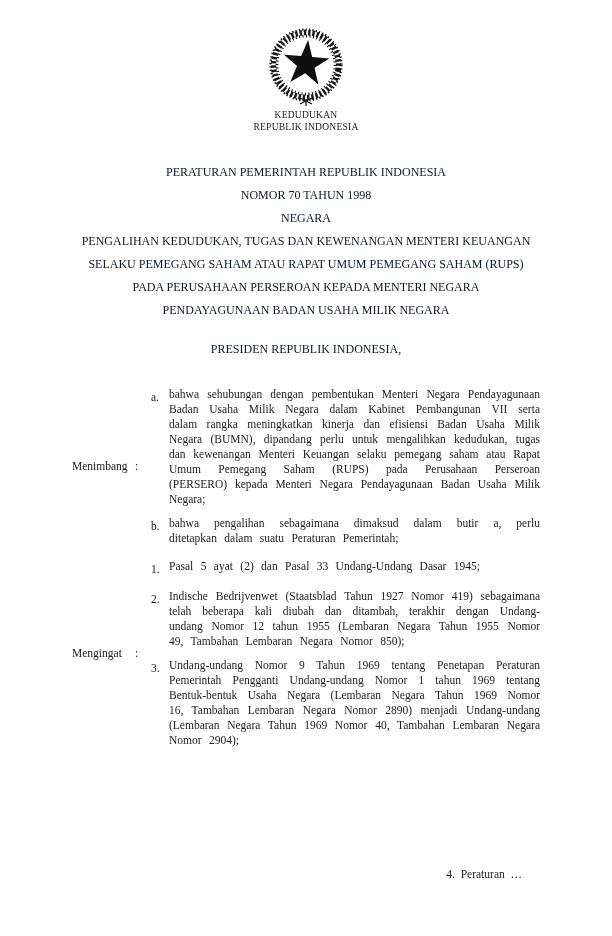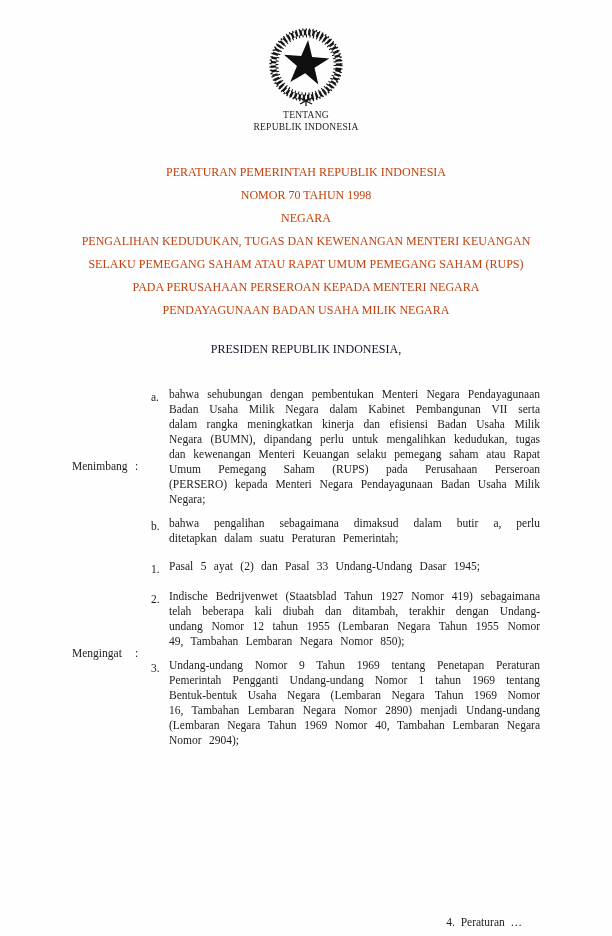--- a/index.html
+++ b/index.html
@@ -15,41 +15,41 @@
     background: #fefefe;
     overflow: hidden;
   }
 
   
   .letterhead { padding-top: 26px; text-align: center; }
   .seal { display: block; margin: 0 auto 2px auto; }
   .lh-line { font-size: 9.5px; line-height: 11.5px; letter-spacing: 0.25px; color: #1b1b1b; }
 
   
-  .doc-title { margin-top: 28px; text-align: center; font-size: 12px; line-height: 23px; color: #c2410c; }
+  .doc-title { margin-top: 28px; text-align: center; font-size: 12px; line-height: 23px; color: #0f172a; }
   .doc-title .t-line { white-space: nowrap; }
 
   
   .salutation { margin-top: 19px; text-align: center; font-size: 12px; line-height: 16px; color: #0f172a; }
 
   
   .preamble { margin: 30px 72px 0 72px; font-size: 11.5px; color: #1c1c1c; }
   .clause { display: flex; align-items: center; }
   .clause + .clause { margin-top: 13px; }
   .clause-label { width: 63px; line-height: 21px; flex-shrink: 0; }
   .clause-colon { width: 16px; line-height: 21px; flex-shrink: 0; }
   .clause-items { flex: 1; min-width: 0; }
   .item { display: flex; align-items: flex-start; }
   .item + .item { margin-top: 9px; }
   .item-marker { width: 18px; line-height: 21px; flex-shrink: 0; }
   .item-text { flex: 1; text-align: justify; line-height: 15px; word-spacing: 4.5px; }
 
   
   .catchword {
-    position: absolute; top: 914px; right: 90px;
+    position: absolute; top: 866px; right: 90px;
     font-size: 11.5px; line-height: 16px;
     white-space: pre; color: #1c1c1c;
   }
 </style>
 </head>
 <body>
 
 <div class="page">
 
   <header class="letterhead">
@@ -59,21 +59,21 @@
         <circle cx="43" cy="39" r="32.5" stroke-width="5.5" stroke-dasharray="2.4 1.9" transform="rotate(8 43 39)"></circle>
         <circle cx="43" cy="39" r="29" stroke-width="2.8" stroke-dasharray="1.1 2.4" transform="rotate(-14 43 39)"></circle>
       </g>
       <polygon fill="#0f0f0f" transform="rotate(5 43 38)" points="43,14 48.5,30.5 65.8,30.6 51.8,40.9 57.1,57.4 43,47.3 28.9,57.4 34.2,40.9 20.2,30.6 37.5,30.5"></polygon>
       <g stroke="#161616" stroke-width="1.3" fill="none">
         <path d="M37 72 L49 78"></path>
         <path d="M49 72 L37 78"></path>
         <path d="M43 73 l0 7"></path>
       </g>
     </svg>
-    <div class="lh-line">TENTANG</div>
+    <div class="lh-line">KEDUDUKAN</div>
     <div class="lh-line">REPUBLIK INDONESIA</div>
   </header>
 
   <section class="doc-title">
     <div class="t-line">PERATURAN PEMERINTAH REPUBLIK INDONESIA</div>
     <div class="t-line">NOMOR 70 TAHUN 1998</div>
     <div class="t-line">NEGARA</div>
     <div class="t-line">PENGALIHAN KEDUDUKAN, TUGAS DAN KEWENANGAN MENTERI KEUANGAN</div>
     <div class="t-line">SELAKU PEMEGANG SAHAM ATAU RAPAT UMUM PEMEGANG SAHAM (RUPS)</div>
     <div class="t-line">PADA PERUSAHAAN PERSEROAN KEPADA MENTERI NEGARA</div>

